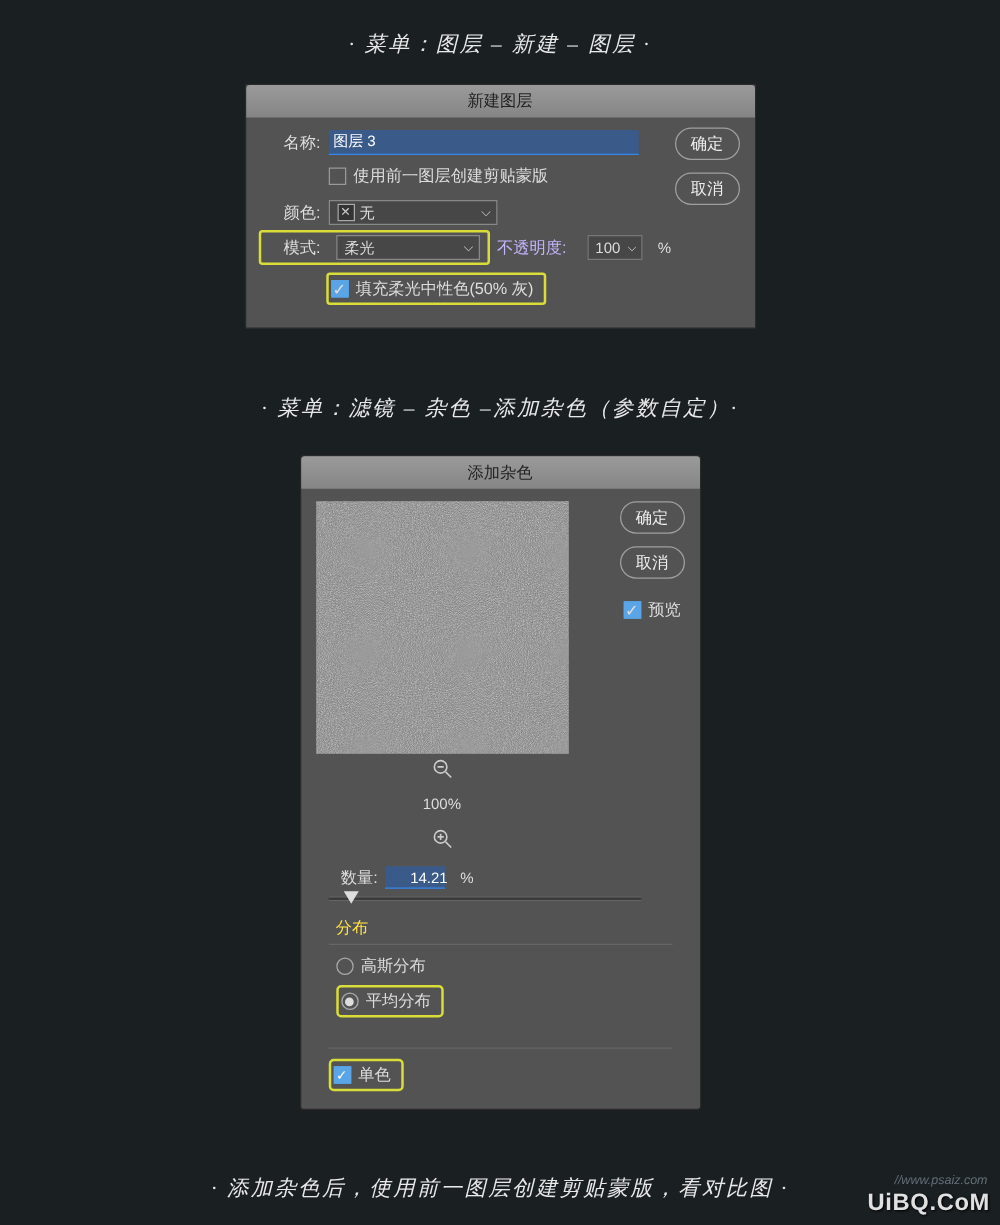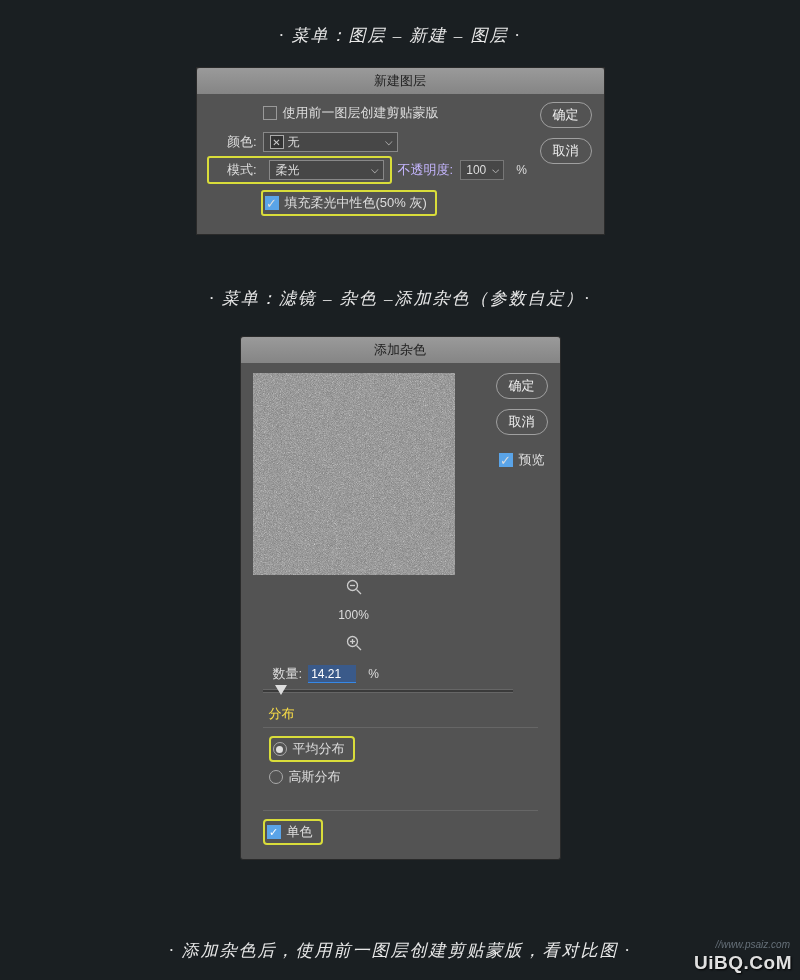--- a/index.html
+++ b/index.html
@@ -111,21 +111,21 @@
     position:absolute;
     border:2px solid #d9dd3a;
     border-radius:3px;
     pointer-events:none;
   }
   .mode-sel { width:115px; }
   .op-lbl { color:#c4b5fd;font-size:13px;margin-left:8px; }
   .op-val {
     width:44px;height:20px;background:#474747;border:1px solid #777;
     display:inline-flex;align-items:center;justify-content:flex-end;
-    padding:0 4px;font-size:12px;color:#ddd;margin-left:1px;
+    padding:0 4px;font-size:12px;color:#ddd;margin-left:11px;
   }
   .pct { color:#ddd;font-size:12px;margin-left:6px; }
   .fill-row {
     margin-top: 10px;
     margin-left: 52px;
     display: inline-flex;
     align-items:center;
     gap:6px;
     border:2px solid #d9dd3a;
     border-radius:3px;
@@ -162,21 +162,21 @@
     display:flex;align-items:center;justify-content:center;gap:13px;
     margin-top:4px;color:#ddd;font-size:12px;flex-direction:column;
   }
   .mag-icon { width:16px;height:16px; }
   .amt-row {
     display:flex;align-items:center;gap:6px;margin-top:14px;margin-left:20px;
   }
   .amt-lbl { color:#ddd;font-size:13px; }
   .amt-val {
     background:#3a5a8a;width:48px;height:18px;display:inline-flex;
-    align-items:center;justify-content:flex-start;padding:0 3px;color:#fff;font-size:12px;
+    align-items:center;justify-content:flex-start;padding:0 20px;color:#fff;font-size:12px;
     border-bottom:1px solid #3688e6;
   }
   .slider {
     margin:6px 10px 0 10px;
     height:4px;background:#3a3a3a;border-top:1px solid #666;border-bottom:1px solid #666;
     position:relative;width:250px;
   }
   .slider .thumb {
     position:absolute;left:12px;top:-5px;
     width:0;height:0;
@@ -224,20 +224,24 @@
 <body>
 
 <div class="caption caption1">· 菜单：图层 – 新建 – 图层 ·</div>
 
 <div class="dialog1">
   <div class="dialog-title">新建图层</div>
   <div class="d1-body">
     <div class="btn-col">
       <div class="btn-pill">确定</div>
       <div class="btn-pill">取消</div>
+    </div>
+    <div class="d1-row">
+      <div class="d1-lbl">名称:</div>
+      <div class="name-input">图层 3</div>
     </div>
     <div class="clip-row">
       <span class="chkbox"></span>
       <span>使用前一图层创建剪贴蒙版</span>
     </div>
     <div class="d1-row">
       <div class="d1-lbl">颜色:</div>
       <div class="select-box color-sel">
         <span class="x-icon">✕</span>
         <span>无</span>
@@ -308,28 +312,28 @@
       <span class="amt-val">14.21</span>
       <span class="pct">%</span>
     </div>
     <div class="slider">
       <div class="thumb"></div>
     </div>
 
     <div class="group-lbl">分布</div>
     <div class="radio-group">
       <div class="radio-row">
+        <span class="radio"></span>
+        <span class="radio-lbl">高斯分布</span>
+      </div>
+      <div class="radio-row">
         <span class="hl-radio">
           <span class="radio sel"></span>
           <span class="radio-lbl">平均分布</span>
         </span>
-      </div>
-      <div class="radio-row">
-        <span class="radio"></span>
-        <span class="radio-lbl">高斯分布</span>
       </div>
     </div>
 
     <div class="mono-row">
       <span class="hl-mono">
         <span class="chkbox checked">✓</span>
         <span class="radio-lbl">单色</span>
       </span>
     </div>
   </div>

